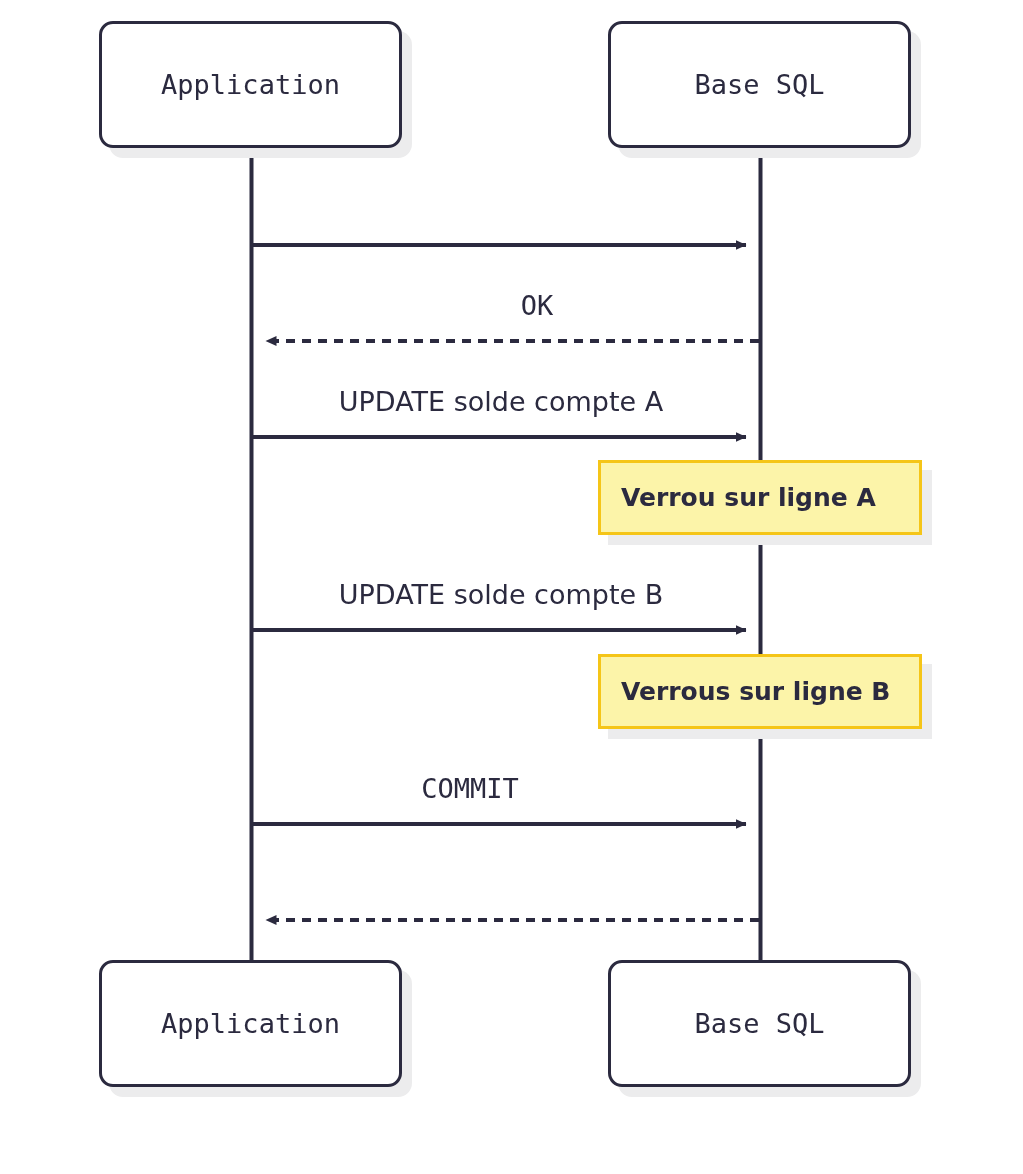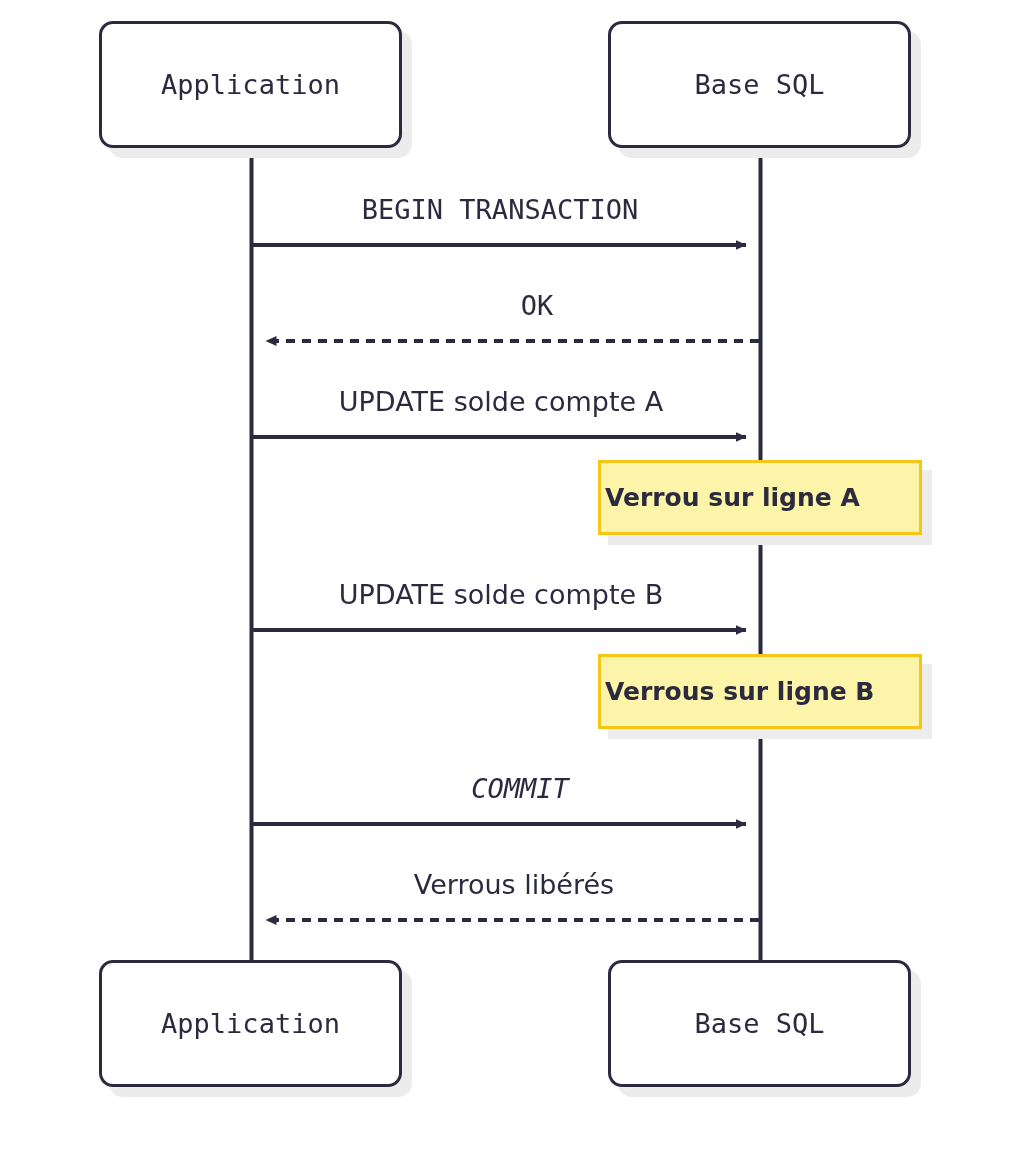--- a/index.html
+++ b/index.html
@@ -84,21 +84,21 @@
     position: absolute;
     background: #ececed;
     z-index: 6;
   }
   .note-label {
     font-family: "DejaVu Sans", sans-serif;
     font-weight: bold;
     font-size: 25px;
     color: #2b2a3f;
     white-space: nowrap;
-    padding-left: 4px;
+    padding-left: 20px;
   }
 </style>
 </head>
 <body>
 
 <div id="diagram-root">
 
   <svg class="svg-layer" viewBox="0 0 1023 1174" xmlns="http://www.w3.org/2000/svg">
     <defs>
       <marker id="arrow-right" markerWidth="12" markerHeight="12" refX="10.5" refY="5" orient="auto" markerUnits="userSpaceOnUse">
@@ -128,31 +128,29 @@
   <div class="participant-shadow" style="left:109px; top:31px; width:303px; height:127px;"></div>
   <div class="participant" style="left:99px; top:21px; width:303px; height:127px;">
     <span class="participant-label">Application</span>
   </div>
 
   <div class="participant-shadow" style="left:618px; top:31px; width:303px; height:127px;"></div>
   <div class="participant" style="left:608px; top:21px; width:303px; height:127px;">
     <span class="participant-label">Base SQL</span>
   </div>
 
-  <div class="msg-label mono" style="left:500px; top:194px;">BEGIN TRANSACTION</div>
 
   <div class="msg-label mono" style="left:537px; top:290px;">OK</div>
 
   <div class="msg-label prop" style="left:501px; top:386px;">UPDATE solde compte A</div>
 
   <div class="msg-label prop" style="left:501px; top:579px;">UPDATE solde compte B</div>
 
-  <div class="msg-label mono" style="left:520px; top:773px;font-style:italic;">COMMIT</div>
+  <div class="msg-label mono" style="left:470px; top:773px;">COMMIT</div>
 
-  <div class="msg-label prop" style="left:514px; top:869px;">Verrous libérés</div>
 
   <div class="note-shadow" style="left:608px; top:470px; width:324px; height:75px;"></div>
   <div class="note" style="left:598px; top:460px; width:324px; height:75px;">
     <span class="note-label">Verrou sur ligne A</span>
   </div>
 
   <div class="note-shadow" style="left:608px; top:664px; width:324px; height:75px;"></div>
   <div class="note" style="left:598px; top:654px; width:324px; height:75px;">
     <span class="note-label">Verrous sur ligne B</span>
   </div>

